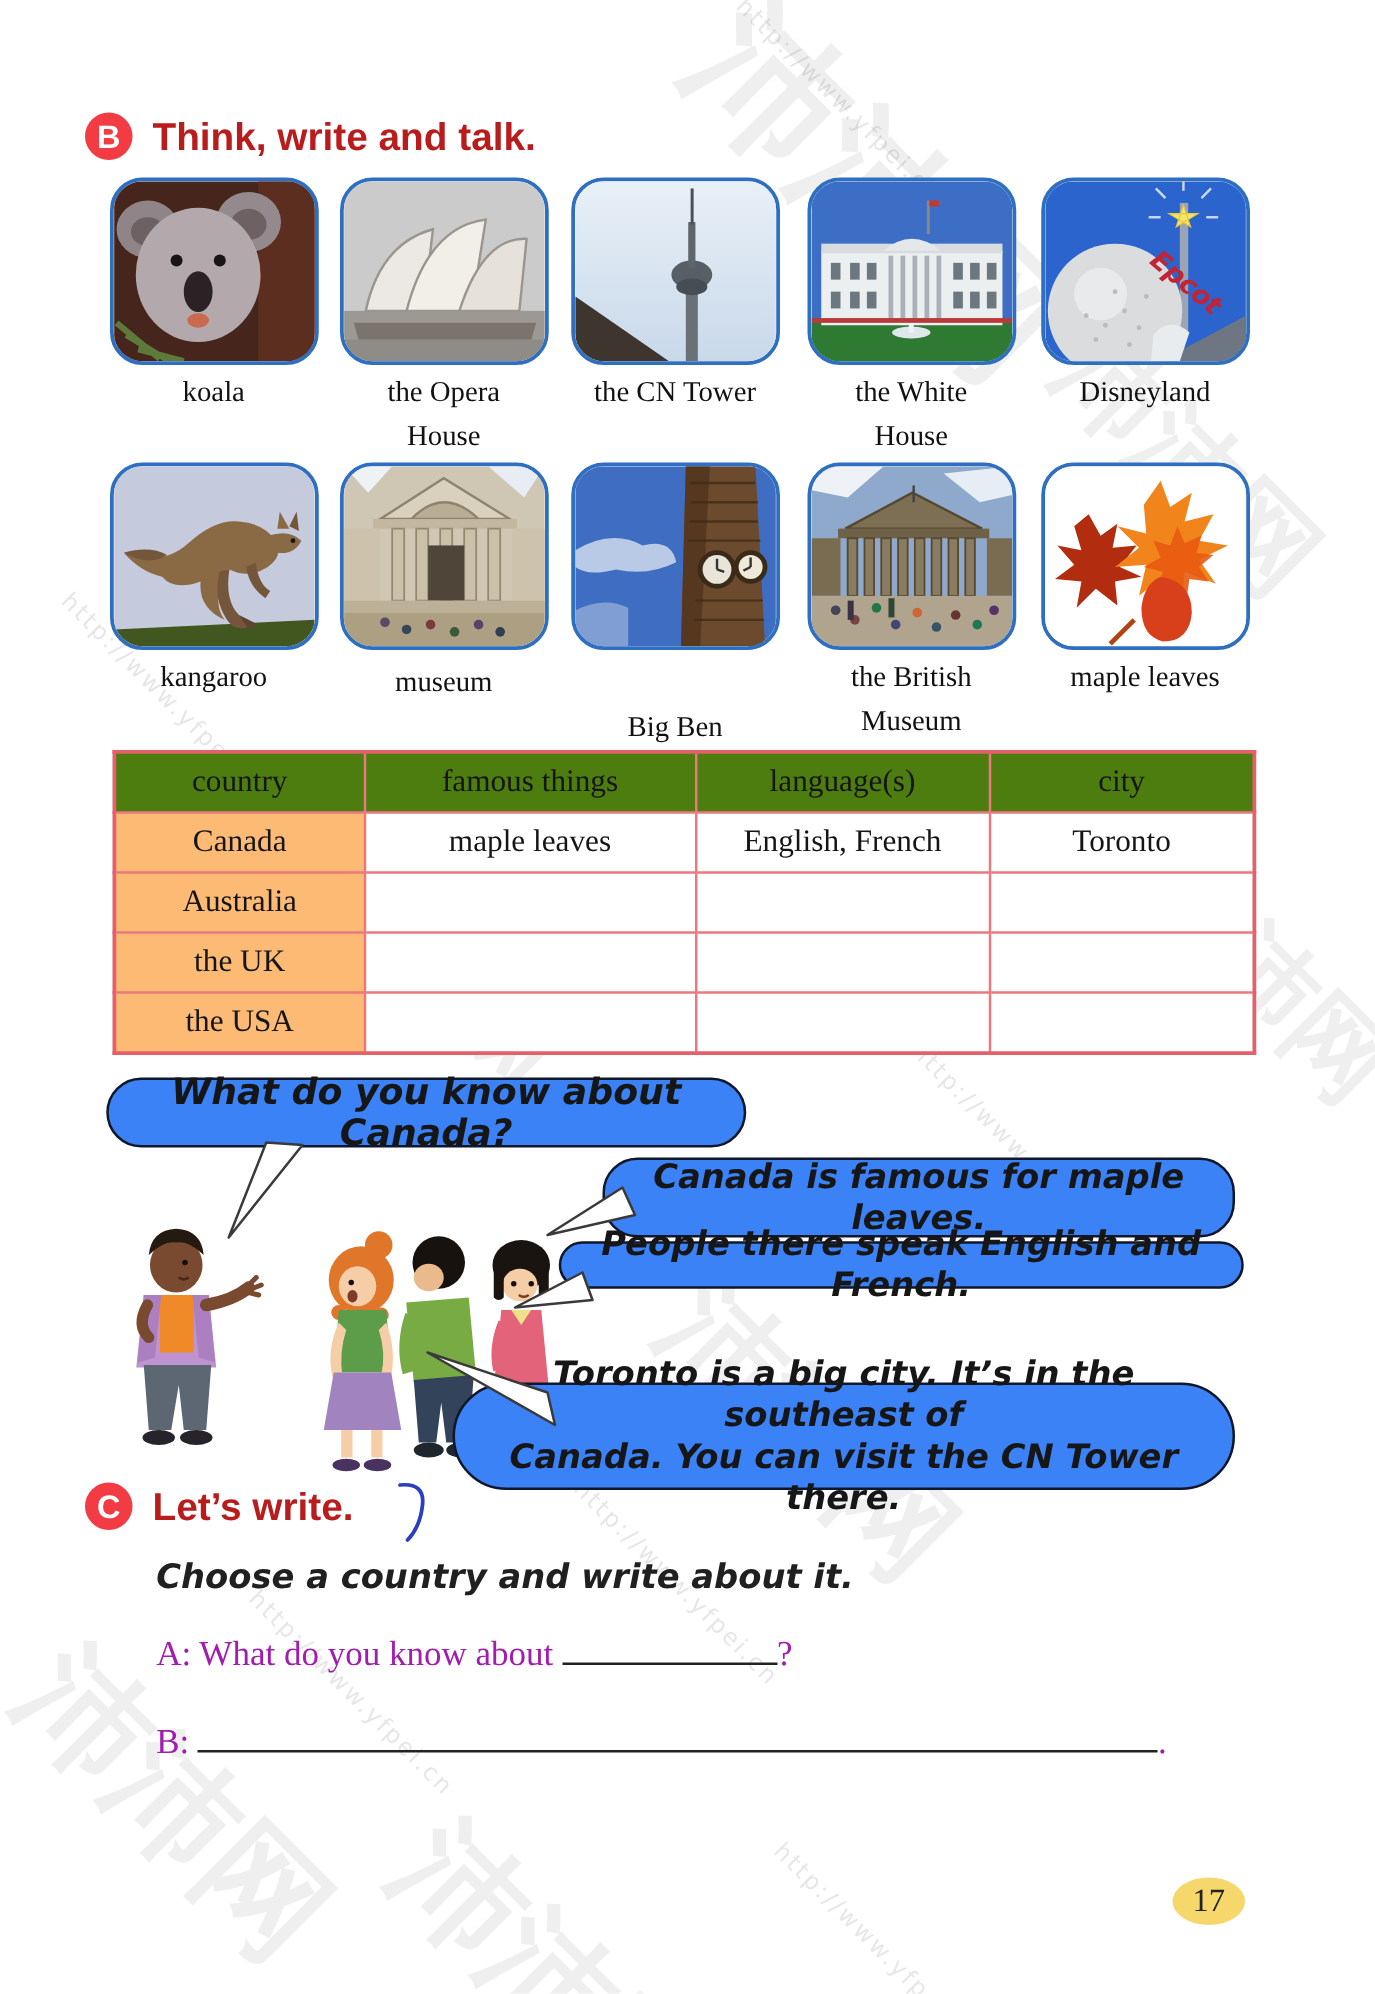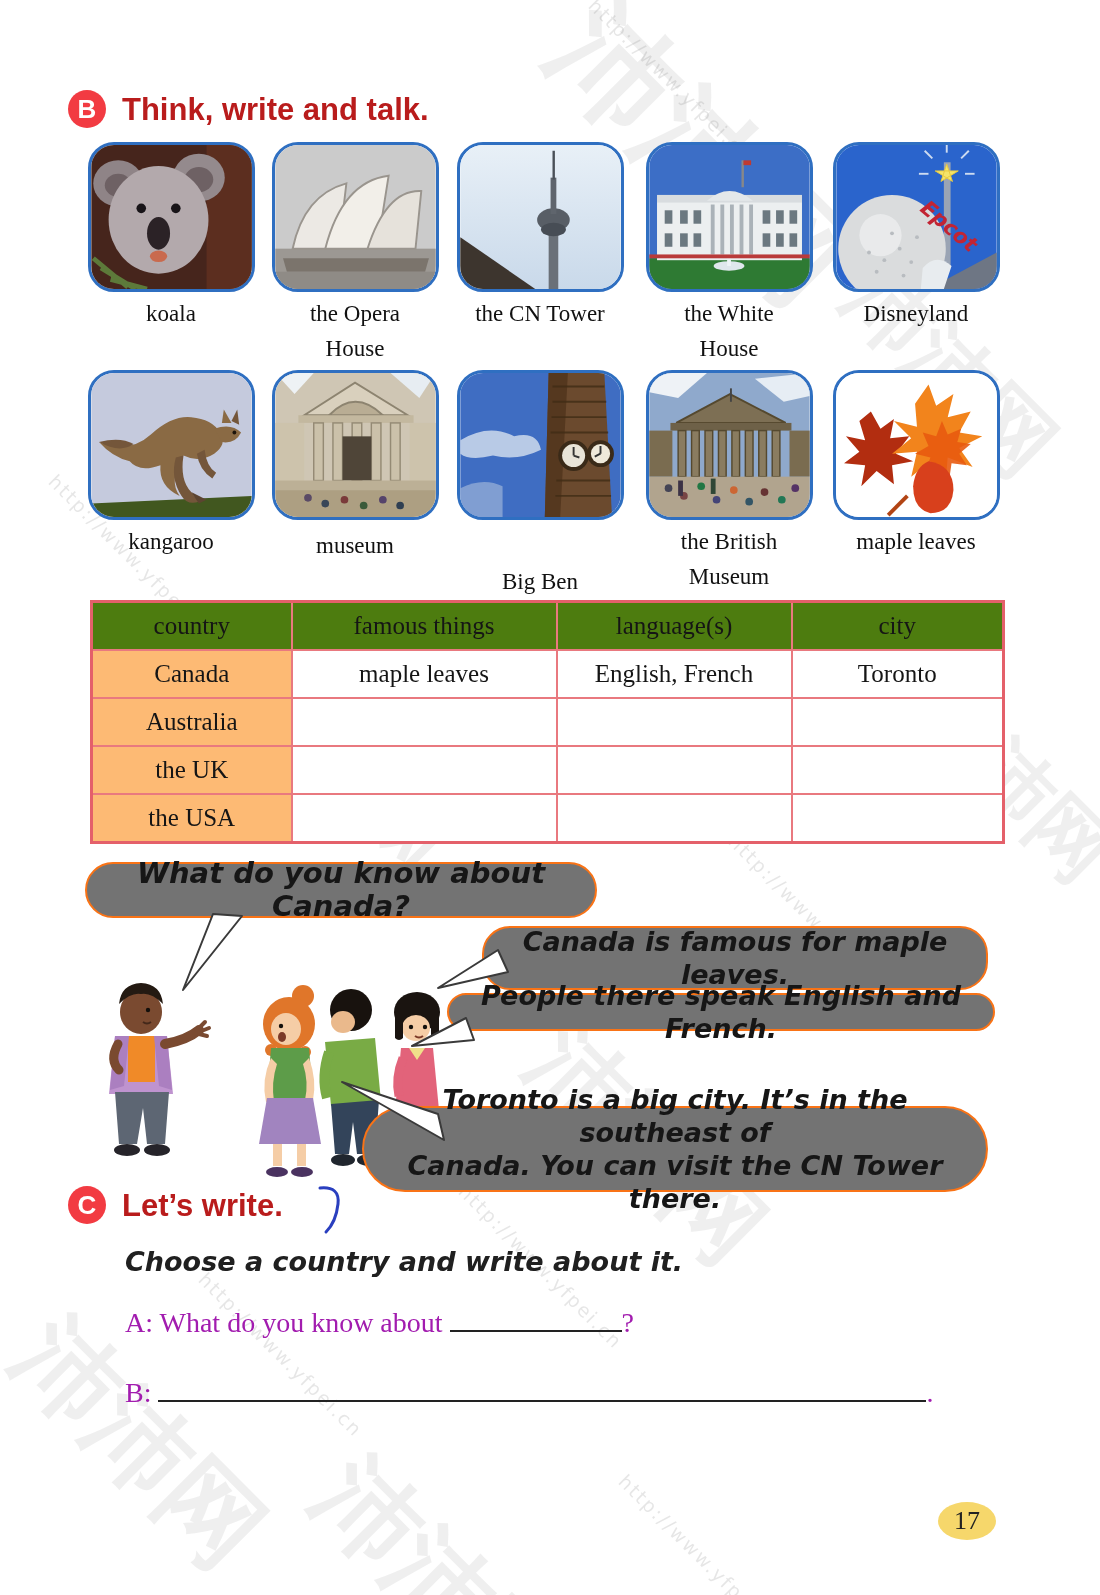--- a/index.html
+++ b/index.html
@@ -29,21 +29,21 @@
   table.tbl { position:absolute; left:90px; top:600px; width:912px; border-collapse:collapse;
               background:#fff; table-layout:fixed; }
   table.tbl td { border:2px solid #e9797f; height:46px; text-align:center; vertical-align:middle;
                  font:25px "Liberation Serif",serif; color:#151515; padding:0; }
   table.tbl { border:3px solid #e4606a; }
   td.hd   { background:#4d7c0f; }
   td.cty  { background:#fdba74; }
   td.hand { font:24px "DejaVu Sans",sans-serif; }
 
   
-  .bubble { position:absolute; background:#737373; border:2px solid #f97316;
+  .bubble { position:absolute; background:#3b82f6; border:2px solid #0f172a;
             display:flex; align-items:center; justify-content:center; text-align:center;
             font:bold italic 27px/33px "DejaVu Sans",sans-serif; color:#161616; box-sizing:border-box; z-index:3; }
   .tails { position:absolute; left:0; top:850px; z-index:4; pointer-events:none; }
   .kids  { position:absolute; left:85px; top:972px; z-index:2; }
 
   
   .instruction { position:absolute; font:bold italic 27px "DejaVu Sans",sans-serif; color:#202020; }
   .wline { position:absolute; font:28px "Liberation Serif",serif; color:#a21caf; }
   .blank { display:inline-block; border-bottom:2px solid #222; height:26px; vertical-align:baseline; }
 

